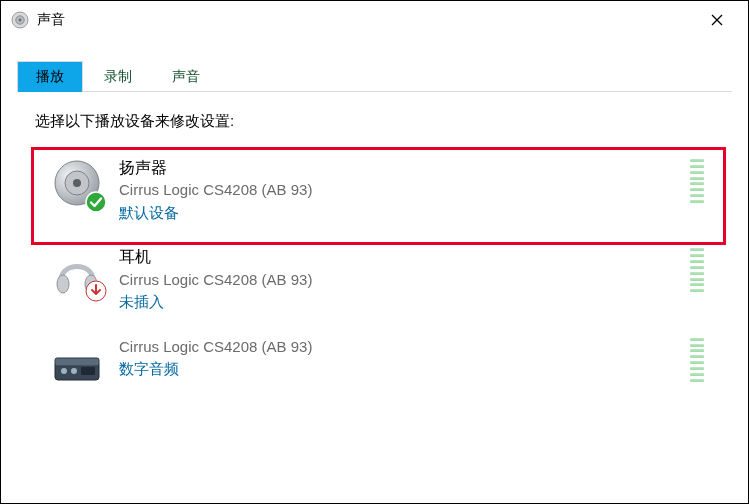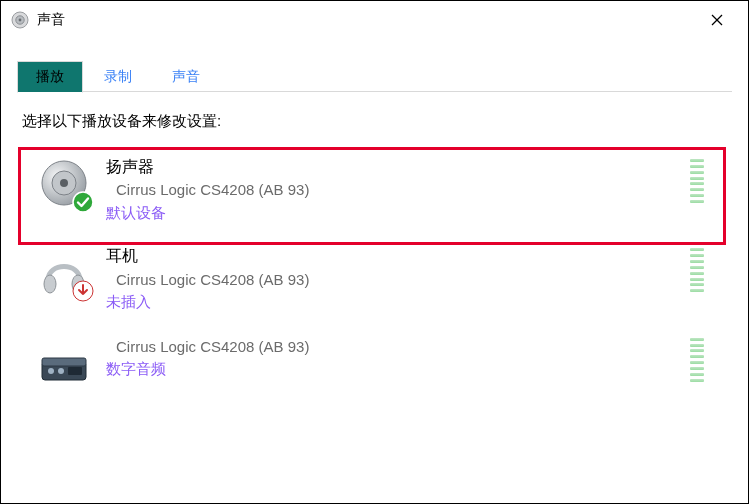--- a/index.html
+++ b/index.html
@@ -60,33 +60,33 @@
     padding: 6px 18px 6px 18px;
     font-size: 14px;
     color: #000;
     border: 1px solid transparent;
     border-bottom: none;
     background: transparent;
     margin-right: 2px;
     cursor: default;
   }
   .tab.active {
-    background: #0f766e;
+    background: #0ea5e9;
     border-color: #d9d9d9;
     border-bottom: 1px solid #fff;
     margin-bottom: -1px;
     z-index: 2;
   }
   .tab.inactive {
-    color: #3b82f6;
+    color: #14532d;
   }
 
   
   .content {
-    padding: 20px 26px 0 21px;
+    padding: 20px 26px 0 34px;
   }
   .prompt {
     font-size: 15px;
     margin-bottom: 18px;
   }
 
   .device-list {
     position: relative;
     padding-left: 6px;
     padding-right: 6px;
@@ -105,31 +105,29 @@
   }
   .device .info {
     flex: 1;
     padding-top: 0;
   }
   .device .name {
     font-size: 16px;
     font-weight: 400;
     color: #000;
     line-height: 1.4;
-    font-family: Liberation Mono, monospace;
   }
   .device .desc {
     font-size: 15px;
     color: #6b6b6b;
     line-height: 1.5;
-    margin-left: 10px;
   }
   .device .status {
     font-size: 15px;
-    color: #8b5cf6;
+    color: #0369a1;
     line-height: 1.5;
   }
   .device .meter {
     width: 14px;
     height: 44px;
     margin-left: 12px;
     margin-right: 6px;
     margin-top: 2px;
     display: flex;
     flex-direction: column;

